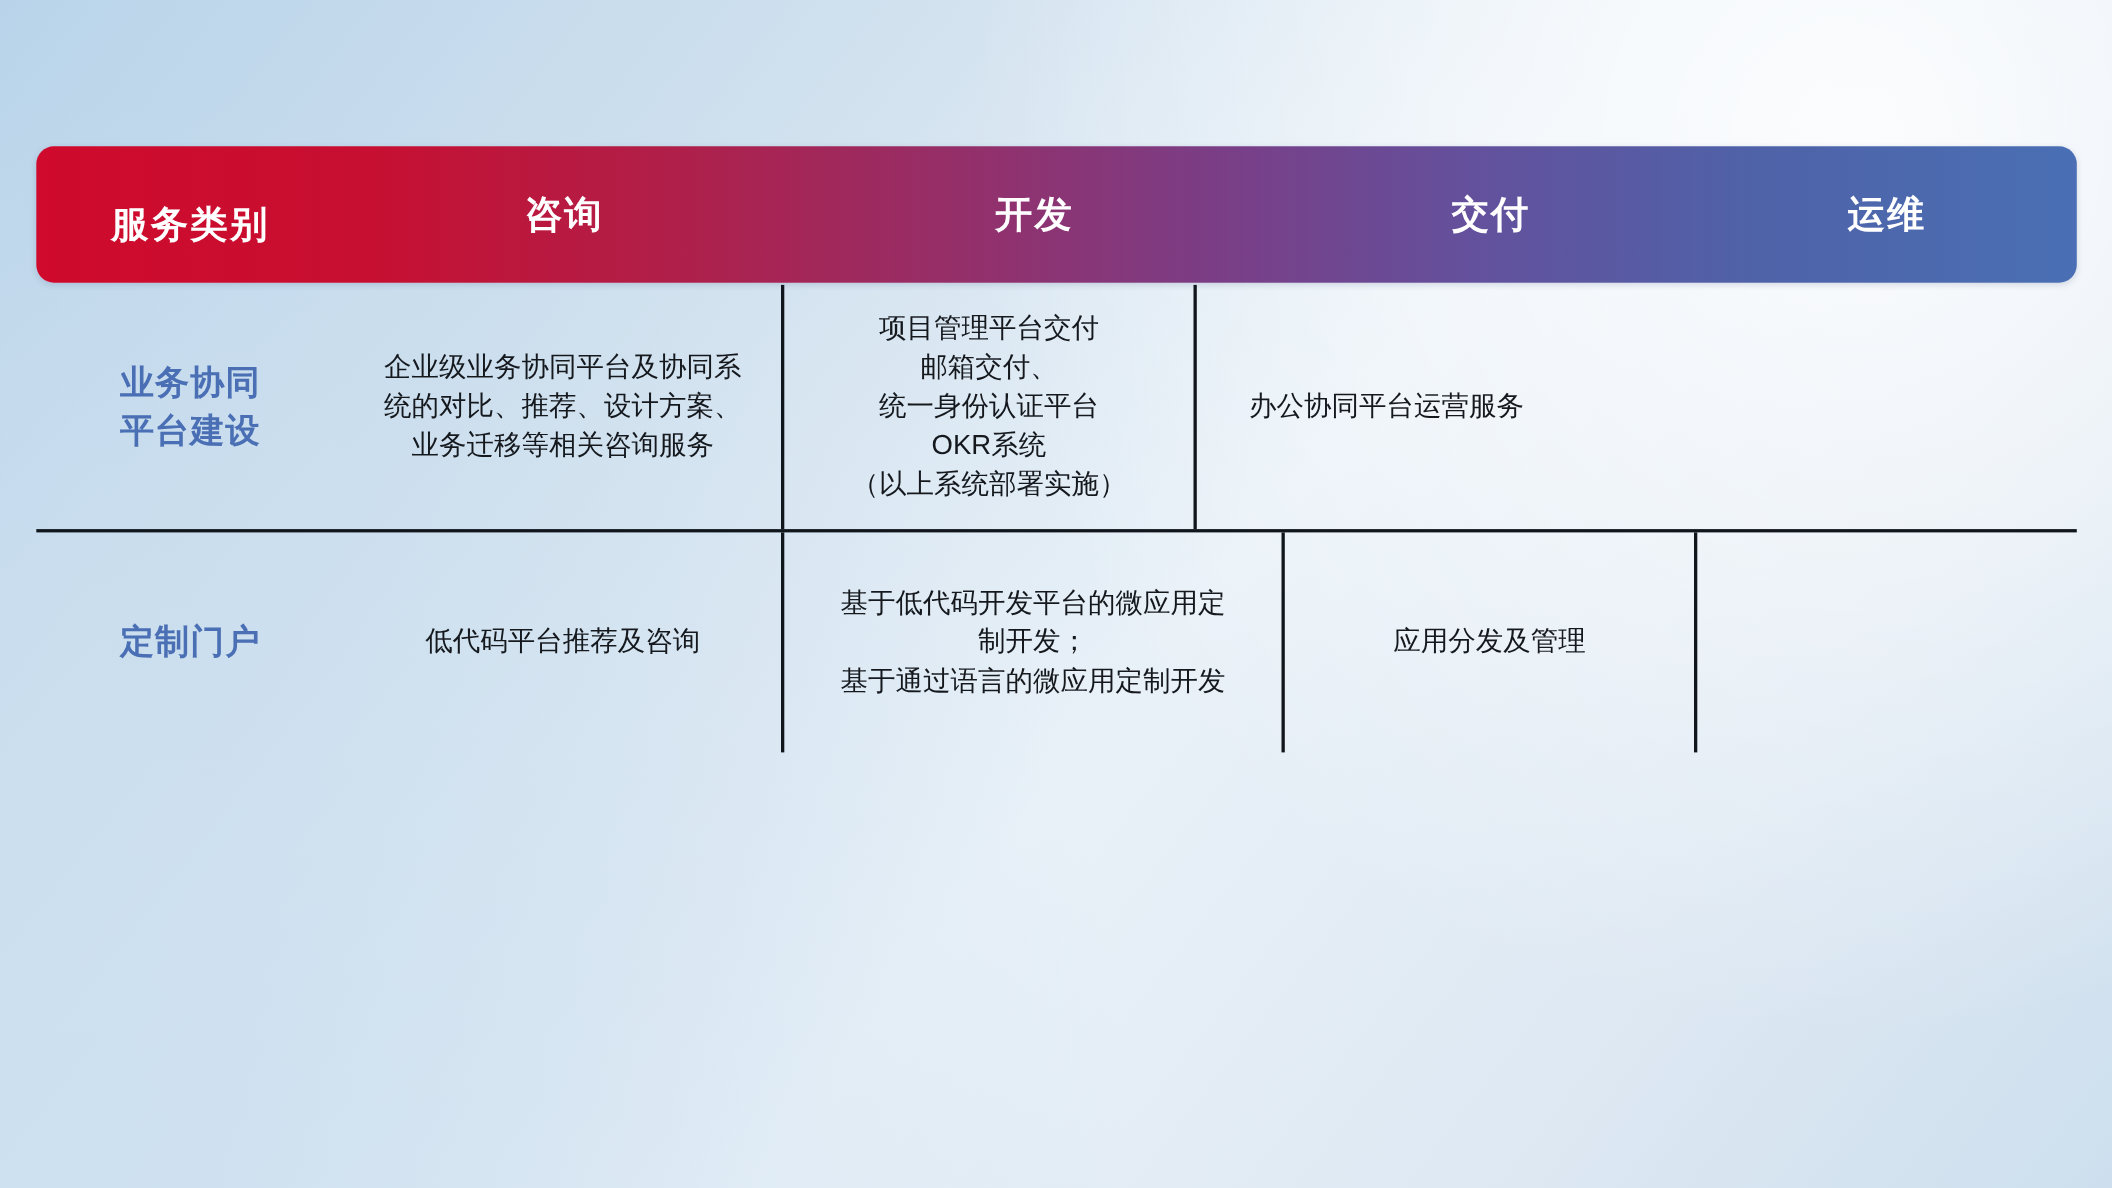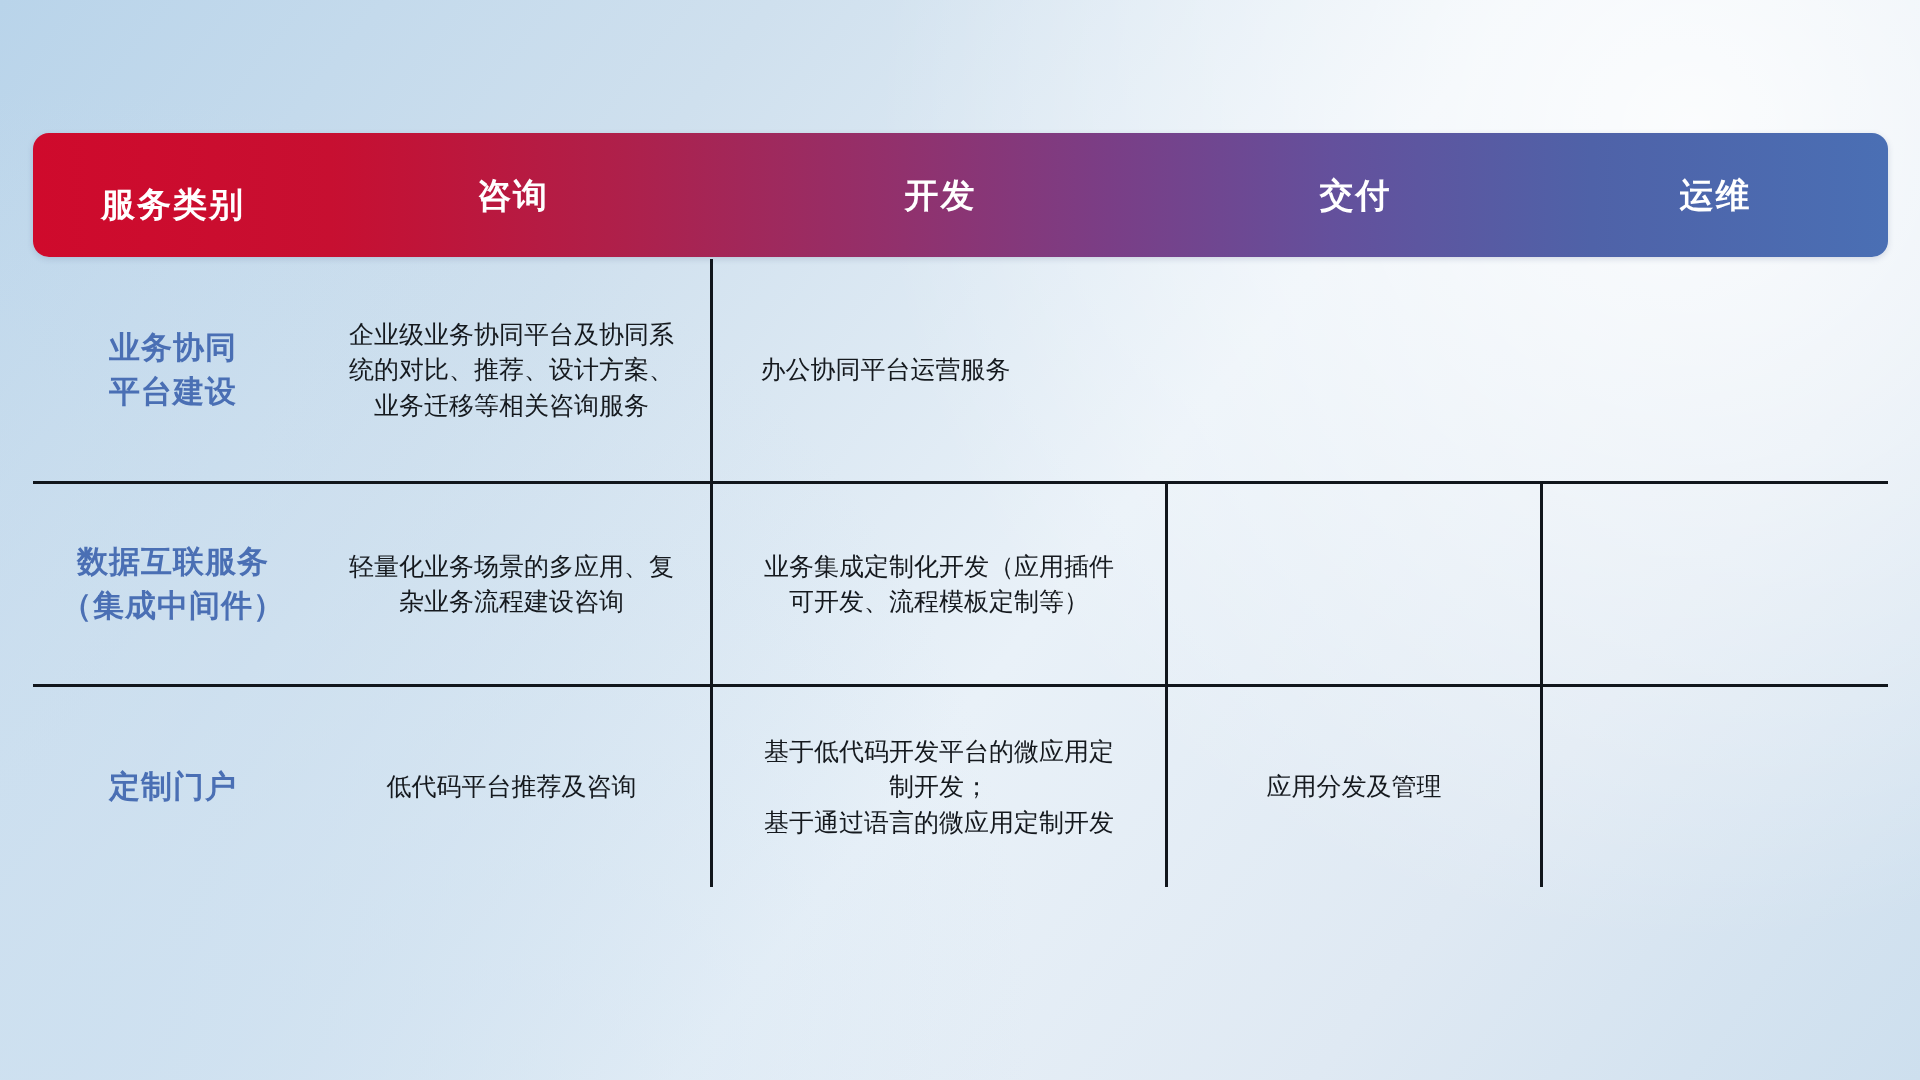--- a/index.html
+++ b/index.html
@@ -124,33 +124,28 @@
     </div>
 
     <div class="tbody">
 
       <div class="trow r0">
         <div class="td c0 cat">业务协同
 平台建设</div>
         <div class="td c1">企业级业务协同平台及协同系
 统的对比、推荐、设计方案、
 业务迁移等相关咨询服务</div>
+        <div class="td c3">项目管理平台交付
+邮箱交付、
+统一身份认证平台
+OKR系统
+（以上系统部署实施）</div>
         <div class="td c4">办公协同平台运营服务</div>
       </div>
 
-      <div class="trow r1">
-        <div class="td c0 cat">数据互联服务
-（集成中间件）</div>
-        <div class="td c1">轻量化业务场景的多应用、复
-杂业务流程建设咨询</div>
-        <div class="td c2">业务集成定制化开发（应用插件
-可开发、流程模板定制等）</div>
-        <div class="td c3"></div>
-        <div class="td c4"></div>
-      </div>
 
       <div class="trow r2">
         <div class="td c0 cat">定制门户</div>
         <div class="td c1">低代码平台推荐及咨询</div>
         <div class="td c2">基于低代码开发平台的微应用定
 制开发；
 基于通过语言的微应用定制开发</div>
         <div class="td c3">应用分发及管理</div>
         <div class="td c4"></div>
       </div>

